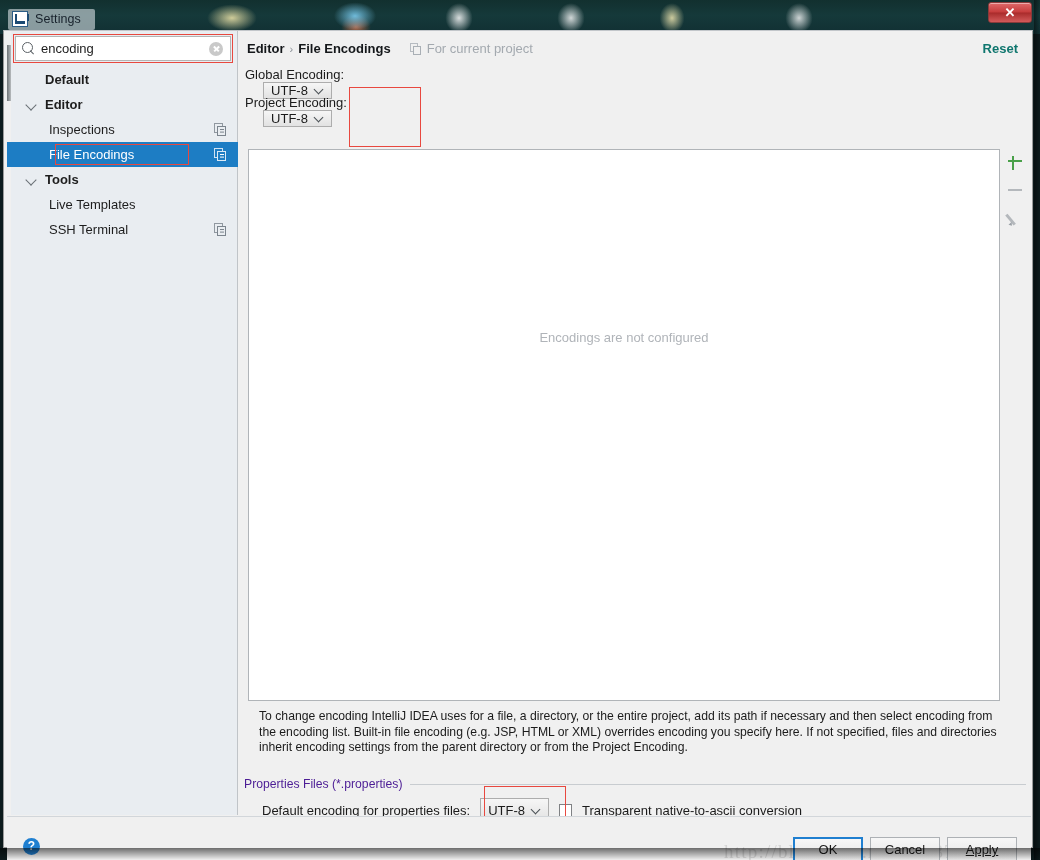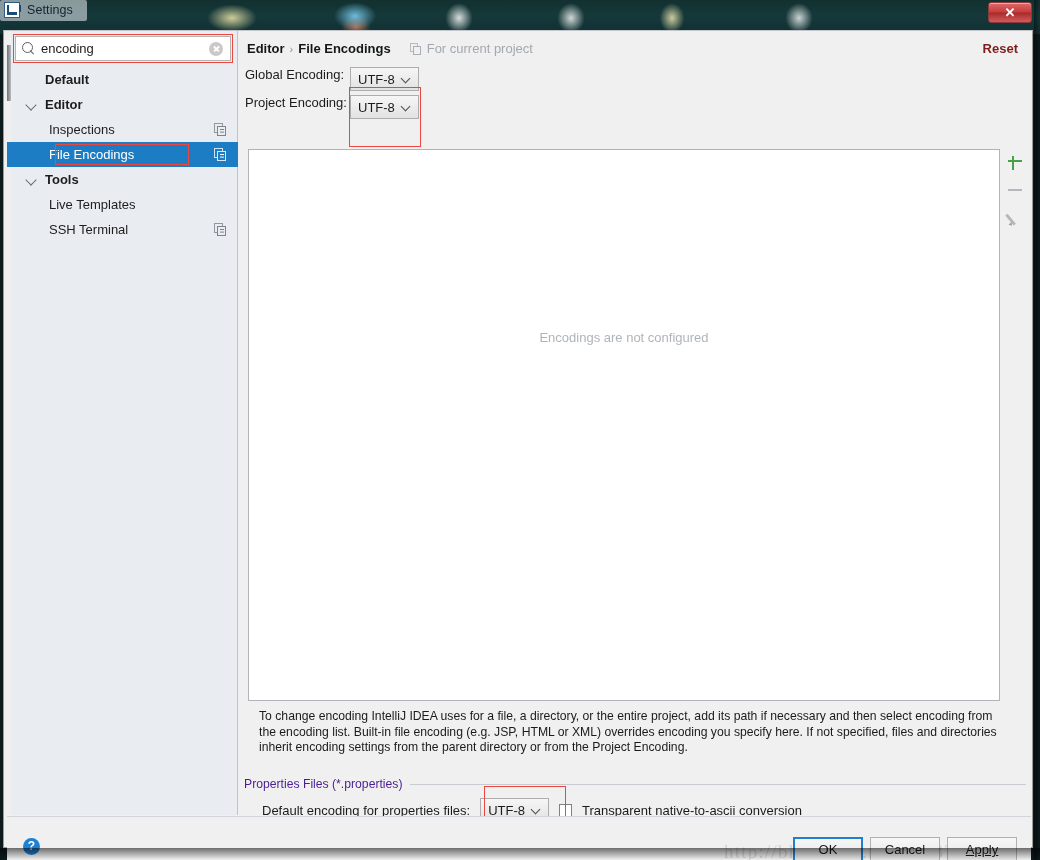--- a/index.html
+++ b/index.html
@@ -35,21 +35,22 @@
     width: 1040px;
     height: 852px;
     background: transparent;
   }
 
   .titlebar {
     position: absolute;
     left: 0; top: 0;
     width: 1040px; height: 30px;
     display: flex;
-    align-items: flex-start;
+    align-items: flex-end;
+    padding-left: 8px;
   }
 
   .title-plate {
     display: flex;
     align-items: center;
     gap: 7px;
     background: rgba(235,240,245,.55);
     padding: 2px 14px 3px 4px;
     border-radius: 2px;
   }
@@ -325,32 +326,34 @@
     width: 8px; height: 9px;
     border: 1.2px solid #a9afb5;
     background: #f0f0f0;
   }
 
   .reset-link {
     position: absolute;
     right: 14px; top: 10px;
     font-size: 13px;
     font-weight: bold;
-    color: #7f1d1d;
+    color: #0f766e;
     cursor: pointer;
   }
 
   .enc-rows {
     position: absolute;
     left: 6px; top: 36px;
   }
   .enc-row {
     display: flex;
+    align-items: center;
     height: 27px;
     margin-bottom: 1px;
+    flex-direction: column;
   }
   .enc-label {
     width: 105px;
     font-size: 13px;
     color: #1b1b1b;
     text-align: left;
   }
   .combo {
     height: 24px;
     min-width: 68px;

